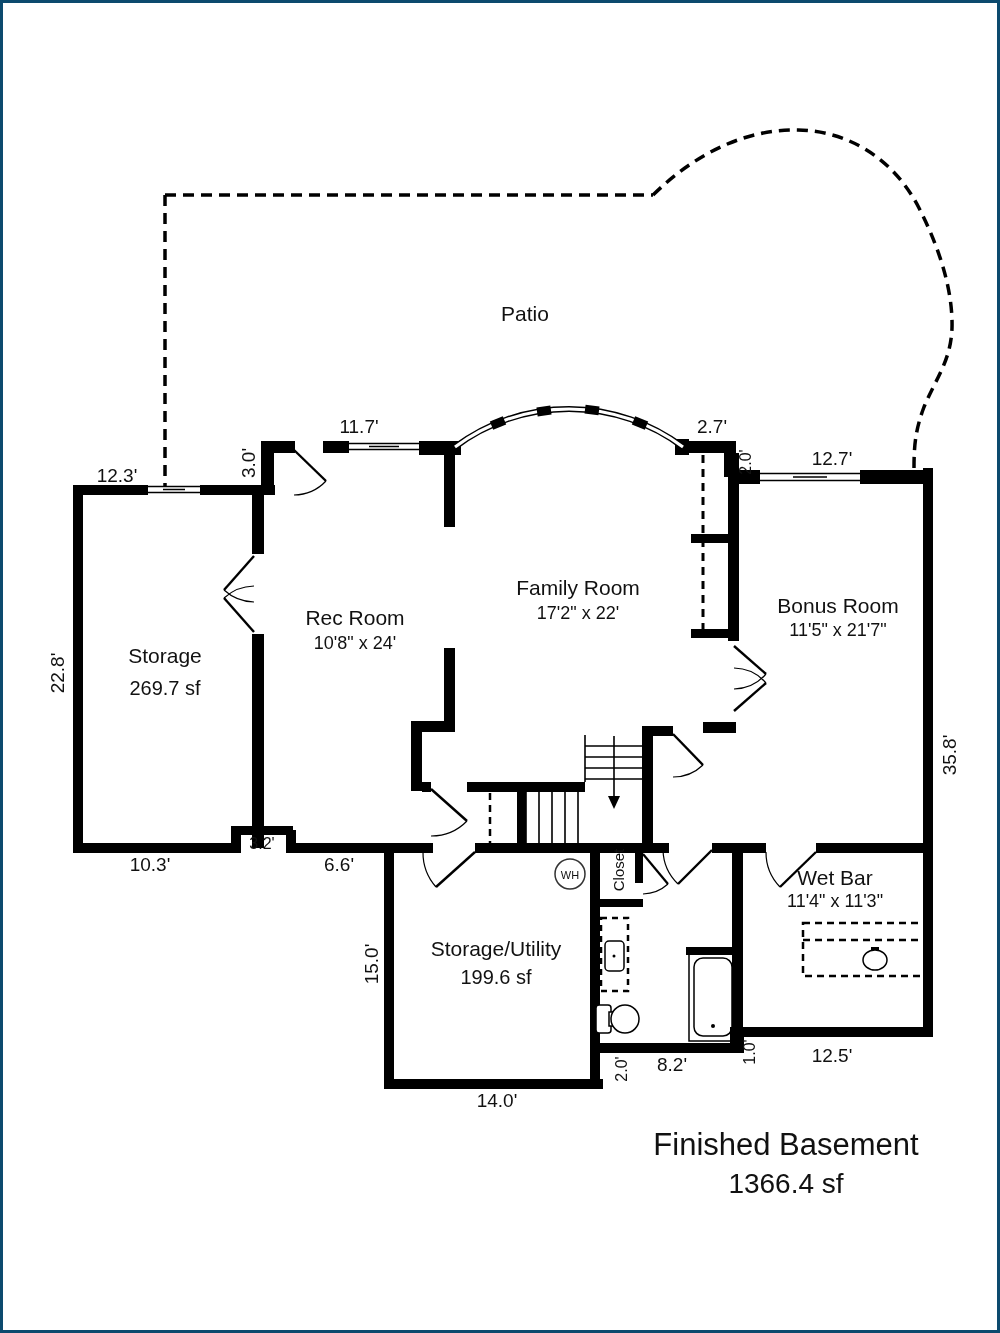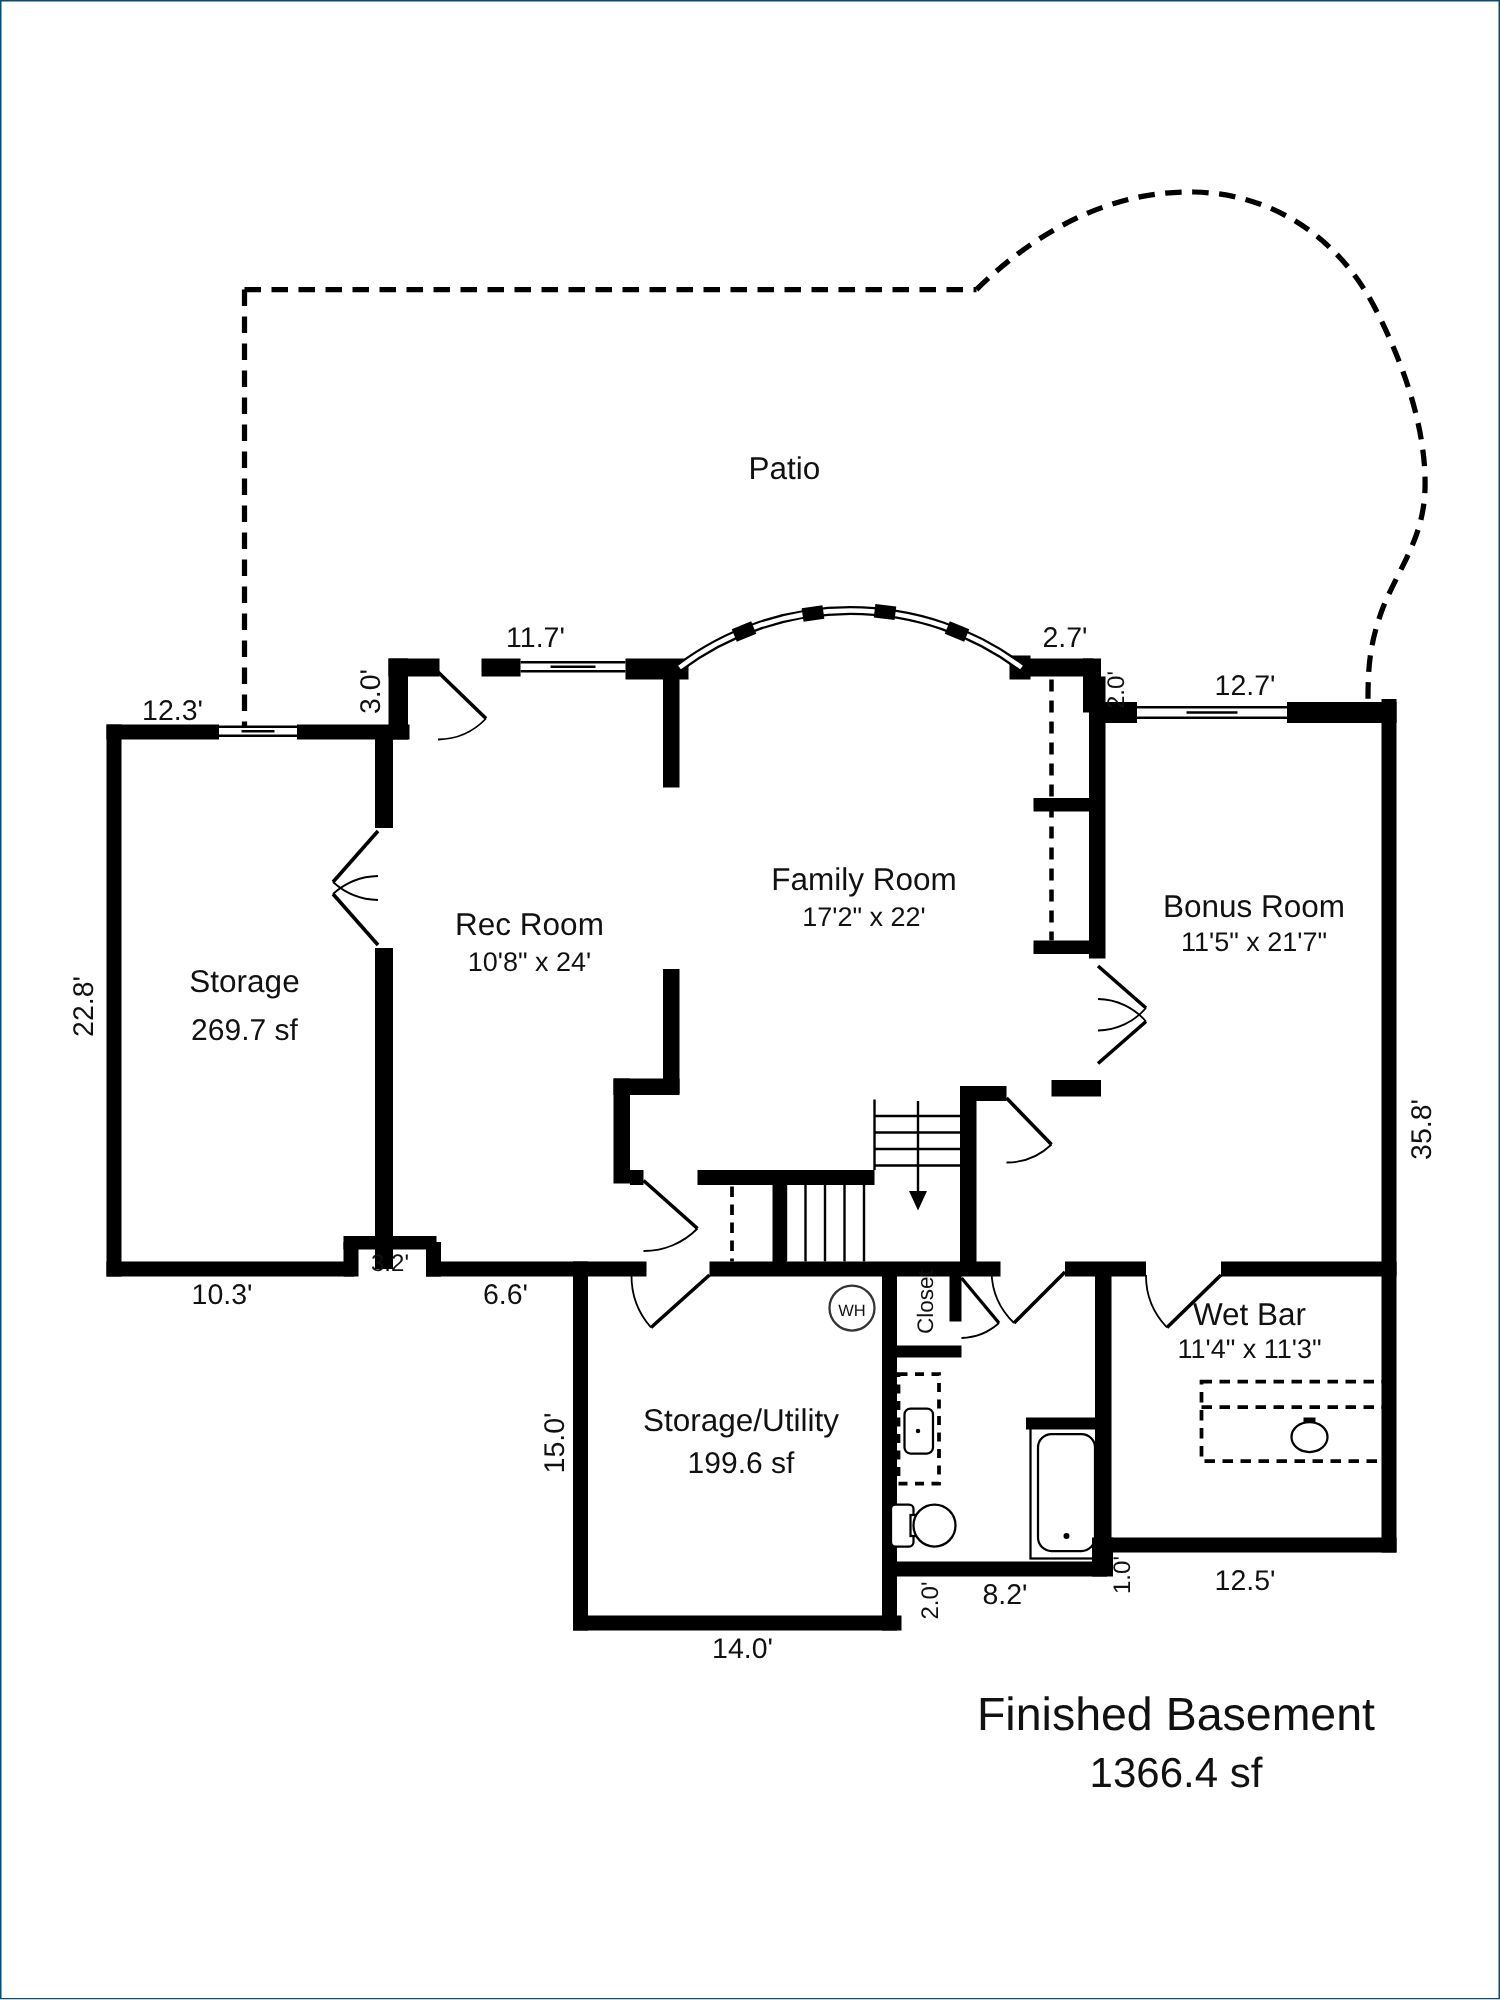--- a/index.html
+++ b/index.html
@@ -1,20 +1,20 @@
 <!DOCTYPE html>
 <html><head>
 <meta charset="utf-8">
 <style>
   html,body{margin:0;padding:0;background:#ffffff;}
   #stage{
     position:relative;
     width:1000px;height:1333px;
     background:#ffffff;
-    border:1px solid #0c4a6e;
+    border:3px solid #0c4a6e;
     box-sizing:border-box;
     font-family:"Liberation Sans", sans-serif;
     overflow:hidden;
   }
   svg{display:block;}
   text{
     font-family:"Liberation Sans", sans-serif;
     fill:#111111;
   }
   .room-name{font-size:21px;}

